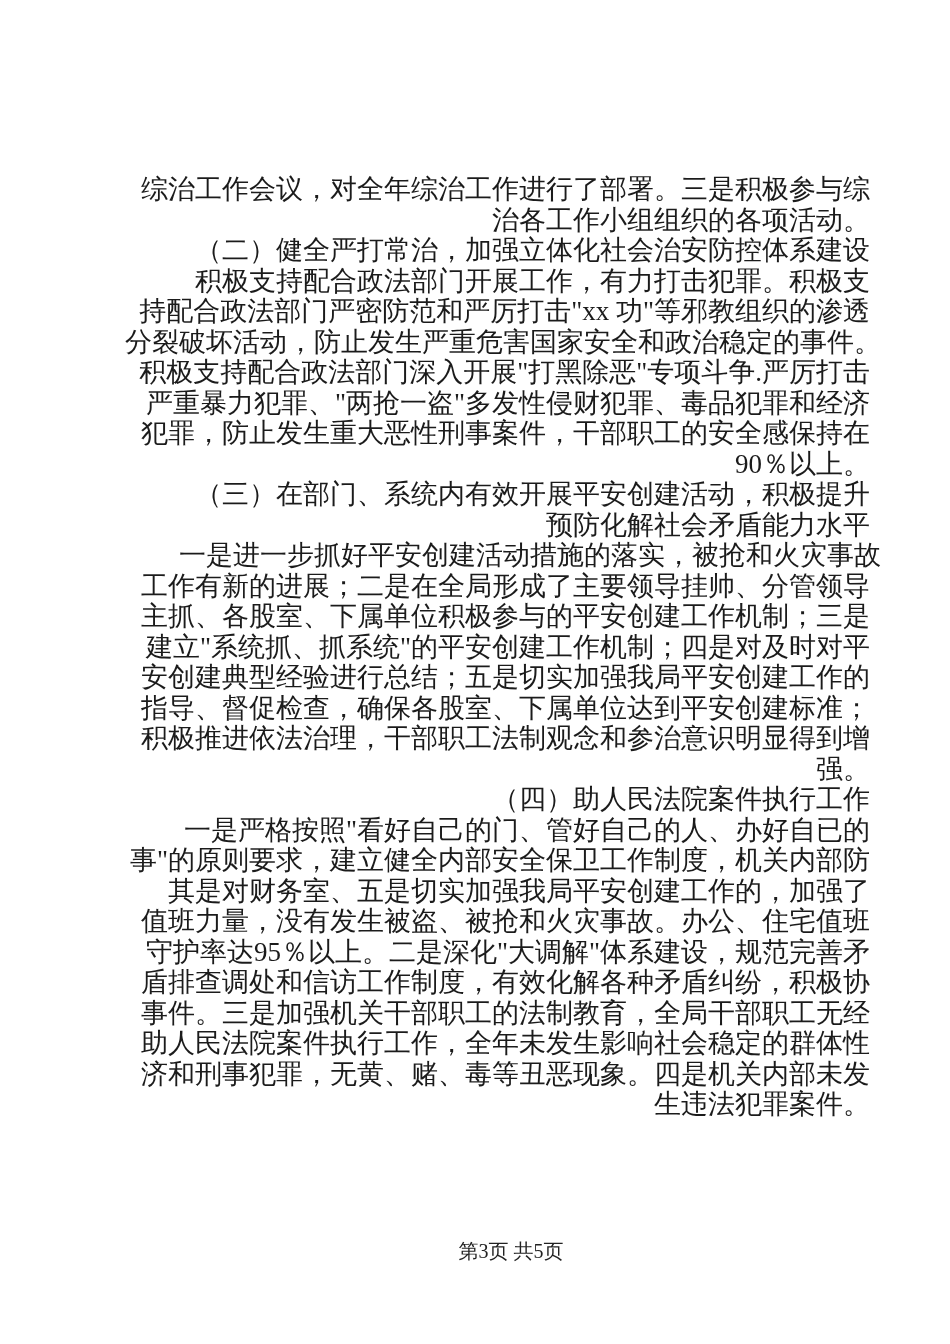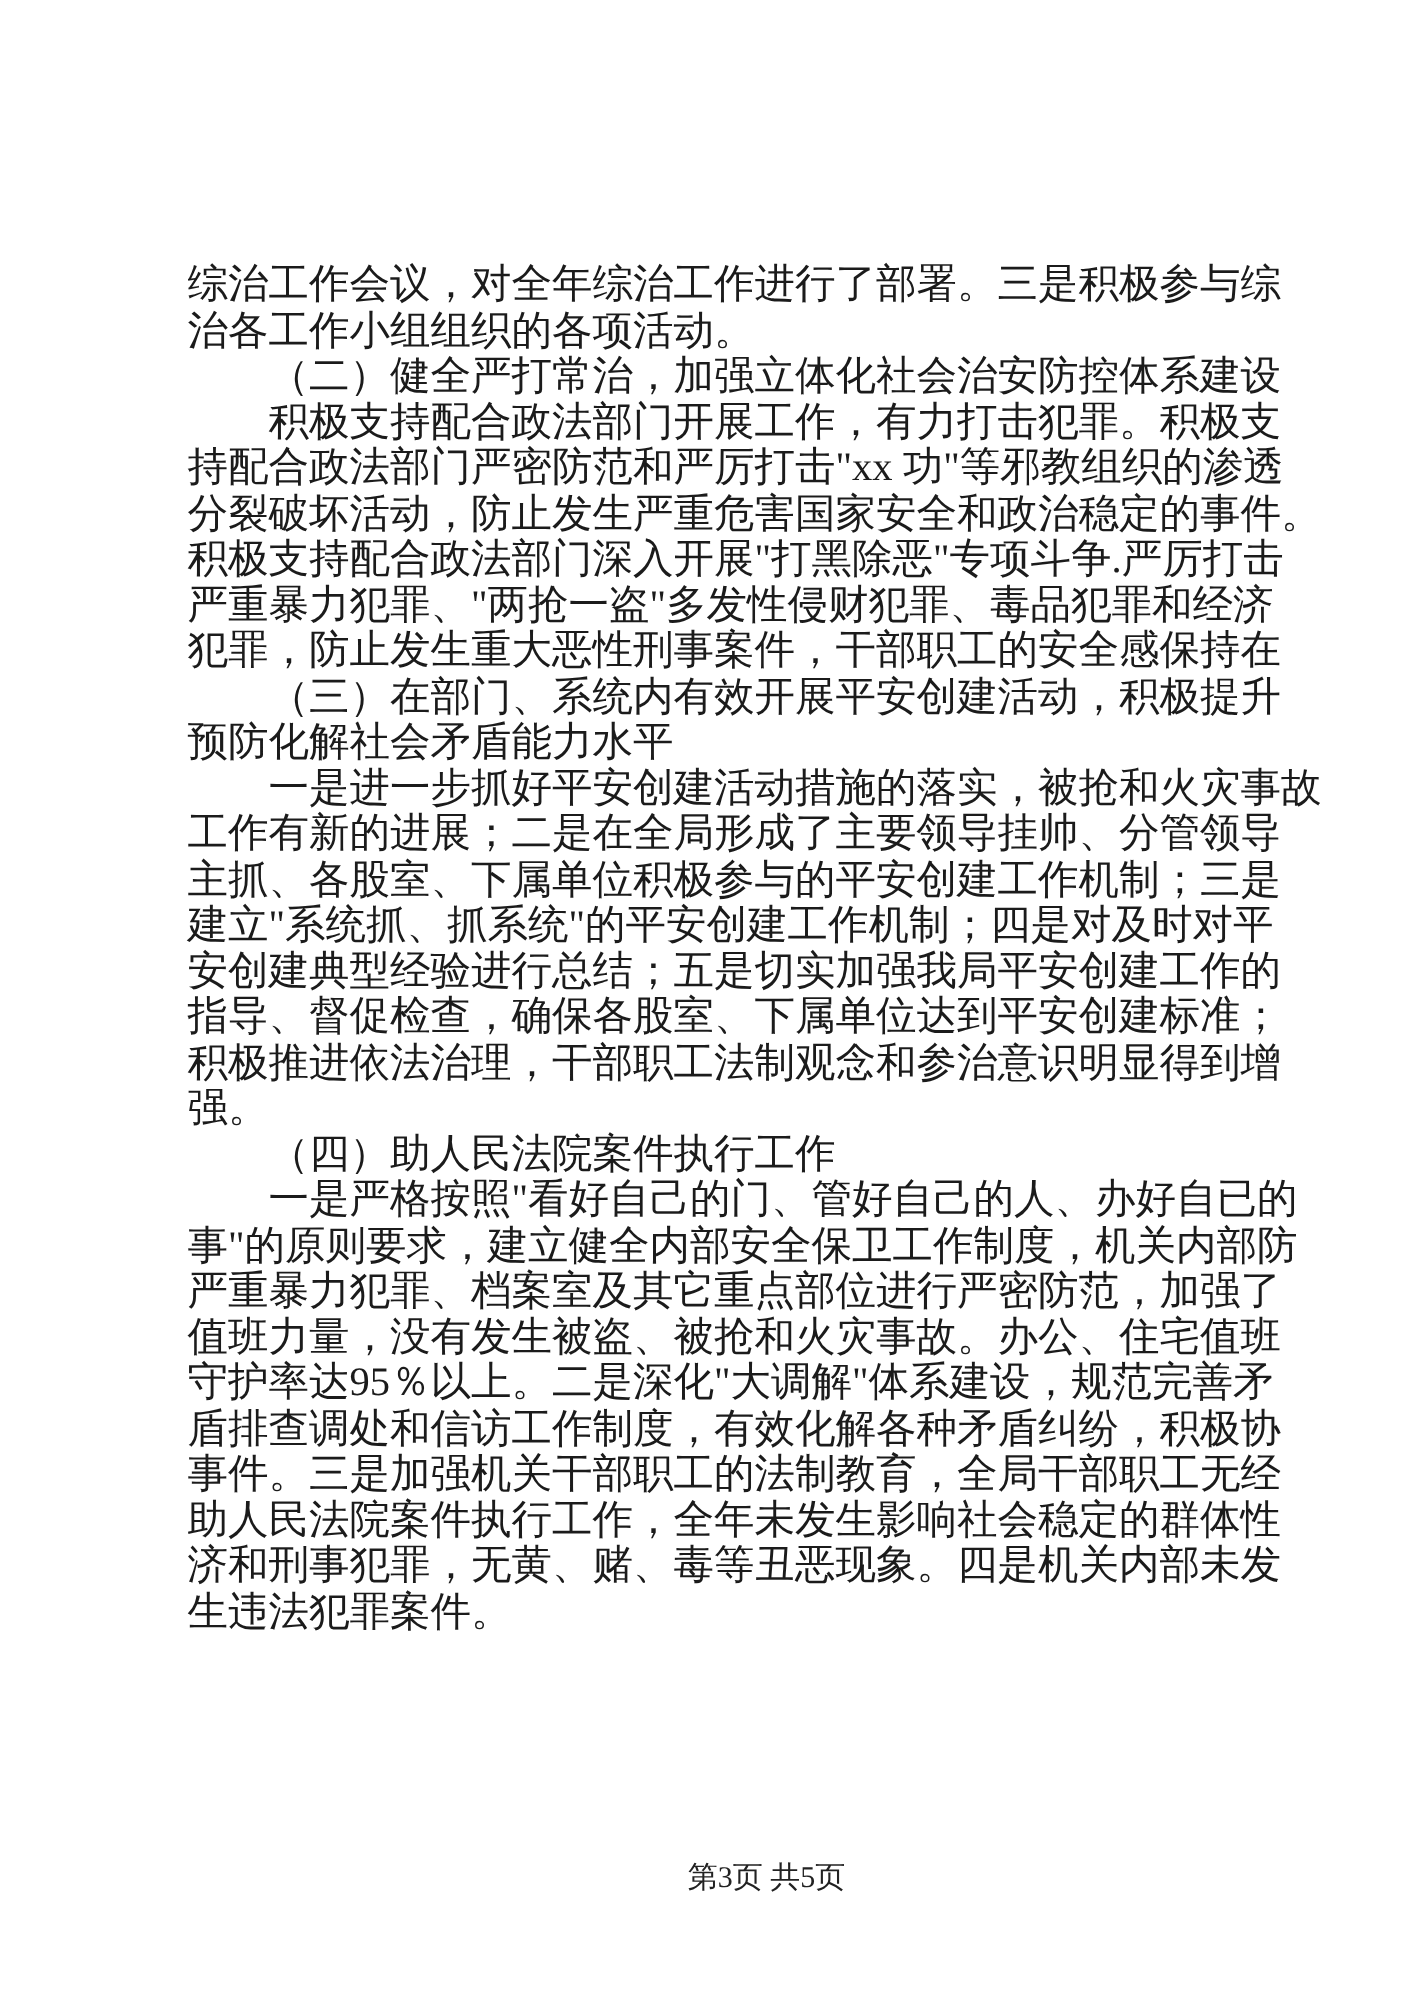--- a/index.html
+++ b/index.html
@@ -45,44 +45,45 @@
     padding-left: 72px;
     text-align: center;
     font-size: 20px;
     color: #222222;
   }
 </style>
 </head>
 <body style="background: rgb(255, 255, 255);">
 
 <div class="page">
-  <div class="doc-body" style="color: rgb(27, 27, 27);">
+  <div class="doc-body" style="color: rgb(27, 27, 27); text-align: right;">
       <div class="line">综治工作会议，对全年综治工作进行了部署。三是积极参与综</div>
       <div class="line">治各工作小组组织的各项活动。</div>
       <div class="line indent">（二）健全严打常治，加强立体化社会治安防控体系建设</div>
       <div class="line indent">积极支持配合政法部门开展工作，有力打击犯罪。积极支</div>
       <div class="line">持配合政法部门严密防范和严厉打击"xx 功"等邪教组织的渗透</div>
       <div class="line">分裂破坏活动，防止发生严重危害国家安全和政治稳定的事件。</div>
       <div class="line">积极支持配合政法部门深入开展"打黑除恶"专项斗争.严厉打击</div>
       <div class="line">严重暴力犯罪、"两抢一盗"多发性侵财犯罪、毒品犯罪和经济</div>
       <div class="line">犯罪，防止发生重大恶性刑事案件，干部职工的安全感保持在</div>
+      <div class="line">90％以上。</div>
       <div class="line indent">（三）在部门、系统内有效开展平安创建活动，积极提升</div>
       <div class="line">预防化解社会矛盾能力水平</div>
       <div class="line indent">一是进一步抓好平安创建活动措施的落实，被抢和火灾事故</div>
       <div class="line">工作有新的进展；二是在全局形成了主要领导挂帅、分管领导</div>
       <div class="line">主抓、各股室、下属单位积极参与的平安创建工作机制；三是</div>
       <div class="line">建立"系统抓、抓系统"的平安创建工作机制；四是对及时对平</div>
       <div class="line">安创建典型经验进行总结；五是切实加强我局平安创建工作的</div>
       <div class="line">指导、督促检查，确保各股室、下属单位达到平安创建标准；</div>
       <div class="line">积极推进依法治理，干部职工法制观念和参治意识明显得到增</div>
       <div class="line">强。</div>
       <div class="line indent">（四）助人民法院案件执行工作</div>
       <div class="line indent">一是严格按照"看好自己的门、管好自己的人、办好自已的</div>
       <div class="line">事"的原则要求，建立健全内部安全保卫工作制度，机关内部防</div>
-      <div class="line">严重暴力犯罪、档案室及其它重点部位进行严密防范，加强了</div>
+      <div class="line">其是对财务室、五是切实加强我局平安创建工作的，加强了</div>
       <div class="line">值班力量，没有发生被盗、被抢和火灾事故。办公、住宅值班</div>
       <div class="line">守护率达95％以上。二是深化"大调解"体系建设，规范完善矛</div>
       <div class="line">盾排查调处和信访工作制度，有效化解各种矛盾纠纷，积极协</div>
       <div class="line">事件。三是加强机关干部职工的法制教育，全局干部职工无经</div>
       <div class="line">助人民法院案件执行工作，全年未发生影响社会稳定的群体性</div>
       <div class="line">济和刑事犯罪，无黄、赌、毒等丑恶现象。四是机关内部未发</div>
       <div class="line">生违法犯罪案件。</div>
     </div>
   <div class="footer">
     <span>第3页 共5页</span>

